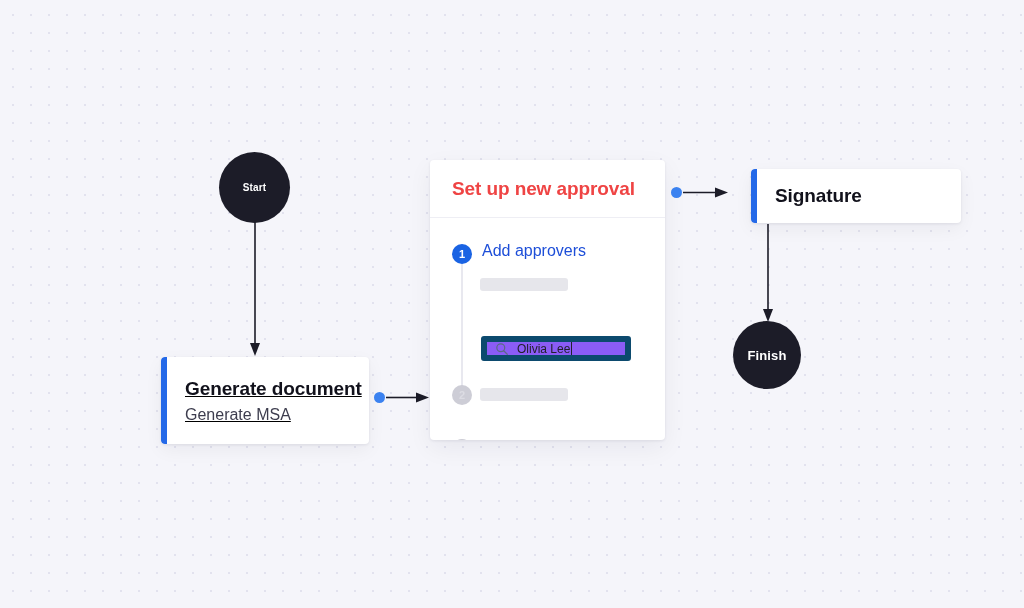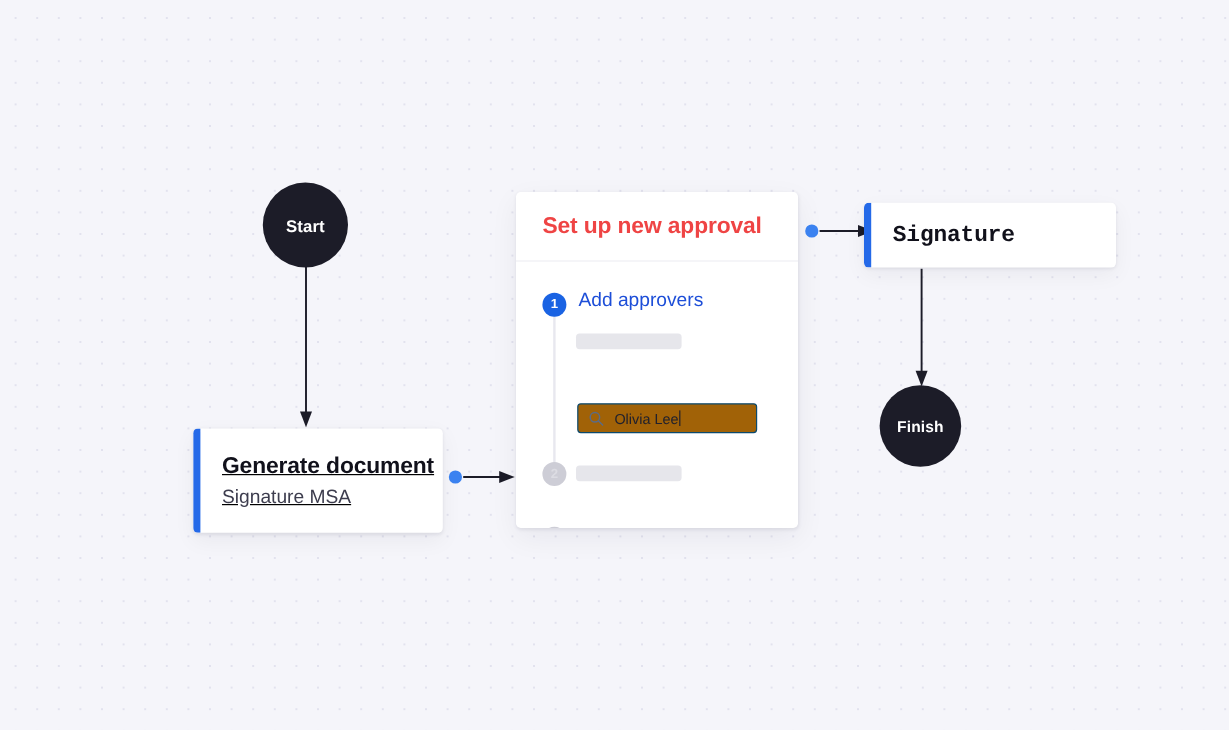--- a/index.html
+++ b/index.html
@@ -25,21 +25,21 @@
 
   
   .circle-node {
     position: absolute;
     border-radius: 50%;
     background: #1c1c28;
     display: flex;
     align-items: center;
     justify-content: center;
     color: #ffffff;
-    font-size: 14px;
+    font-size: 10px;
     font-weight: 700;
     letter-spacing: .1px;
   }
 
   .card {
     position: absolute;
     background: #ffffff;
     border-radius: 4px;
     box-shadow: 0 1px 3px rgba(24,24,48,.08), 0 6px 18px rgba(24,24,48,.05);
     overflow: hidden;
@@ -134,23 +134,23 @@
   .skeleton {
     height: 13px;
     border-radius: 3px;
     background: #e6e6eb;
   }
 
   
   #approver-search {
     position: absolute;
     box-sizing: border-box;
-    border: 1px solid #0c4a6e;
+    border: 6px solid #0c4a6e;
     border-radius: 3px;
-    background: #a16207;
+    background: #8b5cf6;
     display: flex;
     align-items: center;
     padding-left: 8px;
   }
   #approver-search .s-icon {
     width: 14px;
     height: 14px;
     flex: 0 0 auto;
     margin-right: 8px;
     display: block;
@@ -193,21 +193,21 @@
 
   <svg class="arrow-svg" style="left:248px; top:222px; width:16px; height:136px;">
     <line x1="7" y1="0" x2="7" y2="122" stroke="#1c1c28" stroke-width="1.6"></line>
     <polygon points="7,134 2,121 12,121" fill="#1c1c28"></polygon>
   </svg>
 
   <div class="card" id="generate-document-card" style="left:161px; top:357px; width:208px; height:87px;text-decoration:underline;">
     <div class="accent"></div>
     <div class="card-body">
       <div class="card-title">Generate document</div>
-      <div class="card-subtitle">Signature MSA</div>
+      <div class="card-subtitle">Generate MSA</div>
     </div>
   </div>
 
   <div class="conn-dot" style="left:374px; top:392px;"></div>
   <svg class="arrow-svg" style="left:386px; top:390px; width:44px; height:16px;">
     <line x1="0" y1="7.5" x2="32" y2="7.5" stroke="#1c1c28" stroke-width="1.6"></line>
     <polygon points="43,7.5 30,2.5 30,12.5" fill="#1c1c28"></polygon>
   </svg>
 
   <div id="approval-panel" style="left:430px; top:160px; width:235px; height:280px;">
@@ -251,21 +251,21 @@
       </div>
     </div>
   </div>
 
   <div class="conn-dot" style="left:671px; top:187px;"></div>
   <svg class="arrow-svg" style="left:683px; top:185px; width:46px; height:16px;">
     <line x1="0" y1="7.5" x2="34" y2="7.5" stroke="#1c1c28" stroke-width="1.6"></line>
     <polygon points="45,7.5 32,2.5 32,12.5" fill="#1c1c28"></polygon>
   </svg>
 
-  <div class="card" id="signature-card" style="left:720px; top:169px; width:210px; height:54px;font-family:Liberation Mono, monospace;">
+  <div class="card" id="signature-card" style="left:751px; top:169px; width:210px; height:54px;">
     <div class="accent"></div>
     <div class="card-body">
       <div class="card-title">Signature</div>
     </div>
   </div>
 
   <svg class="arrow-svg" style="left:761px; top:224px; width:16px; height:100px;">
     <line x1="7" y1="0" x2="7" y2="86" stroke="#1c1c28" stroke-width="1.6"></line>
     <polygon points="7,98 2,85 12,85" fill="#1c1c28"></polygon>
   </svg>

